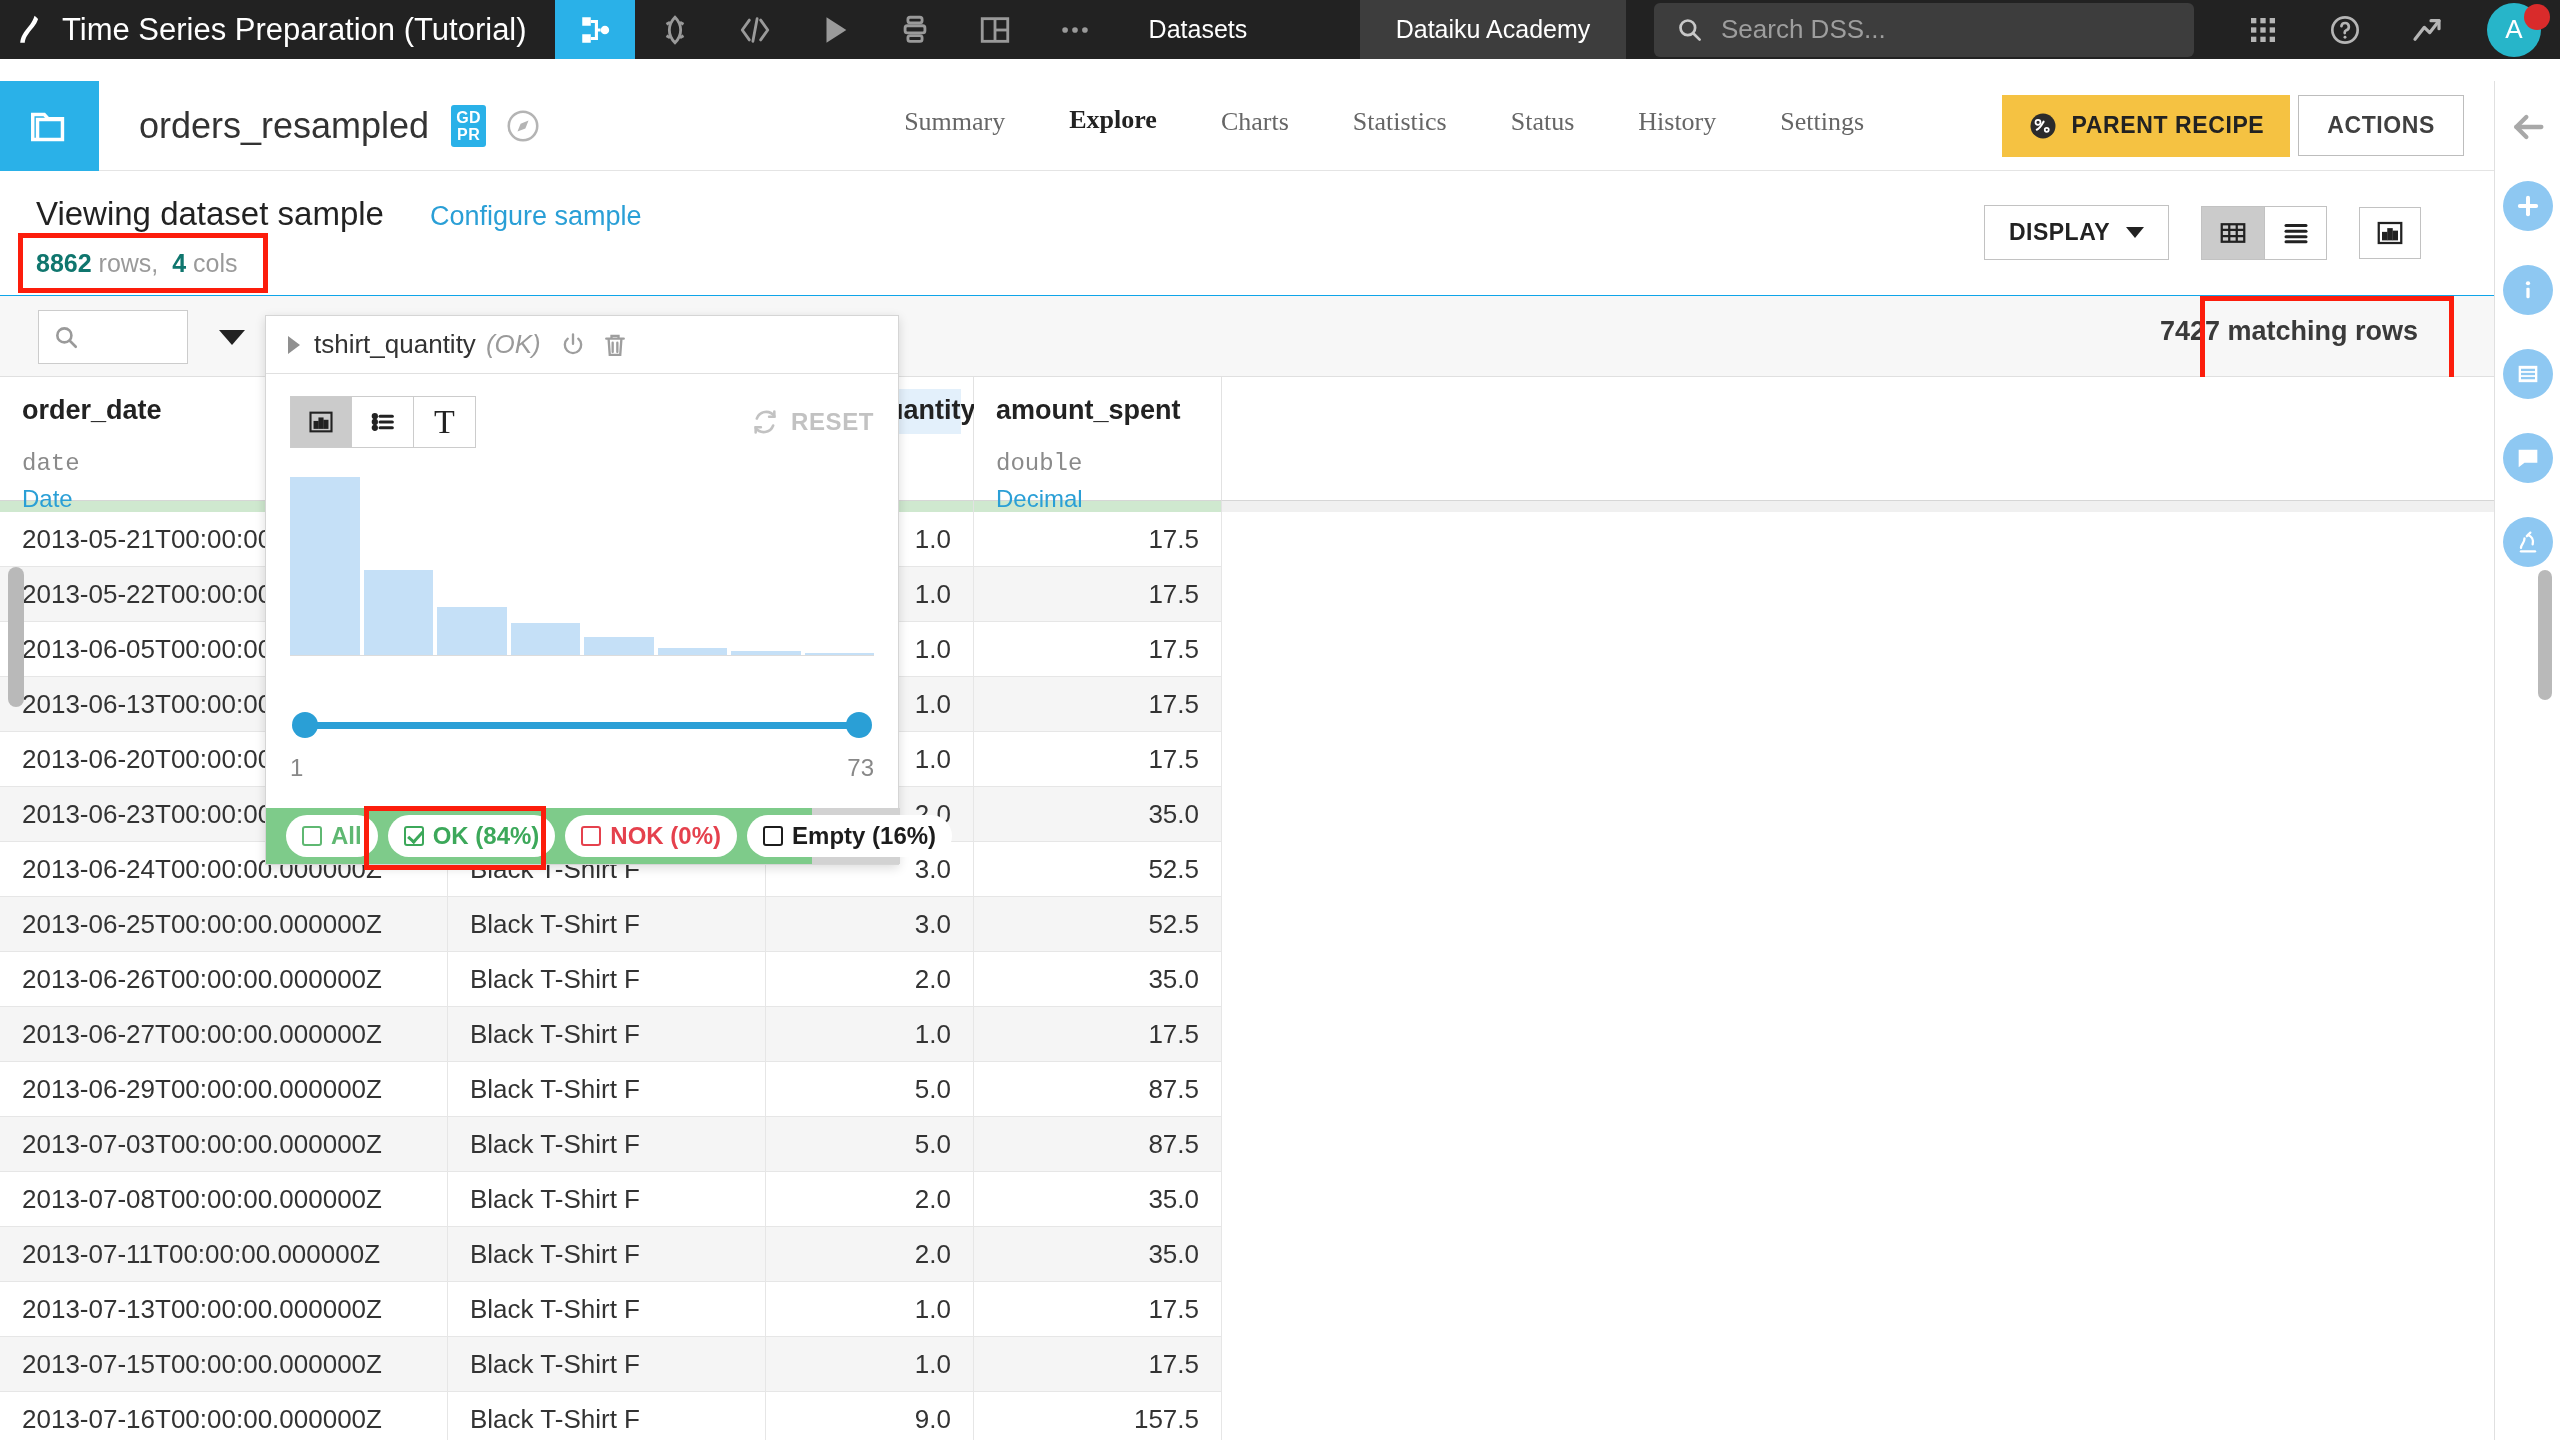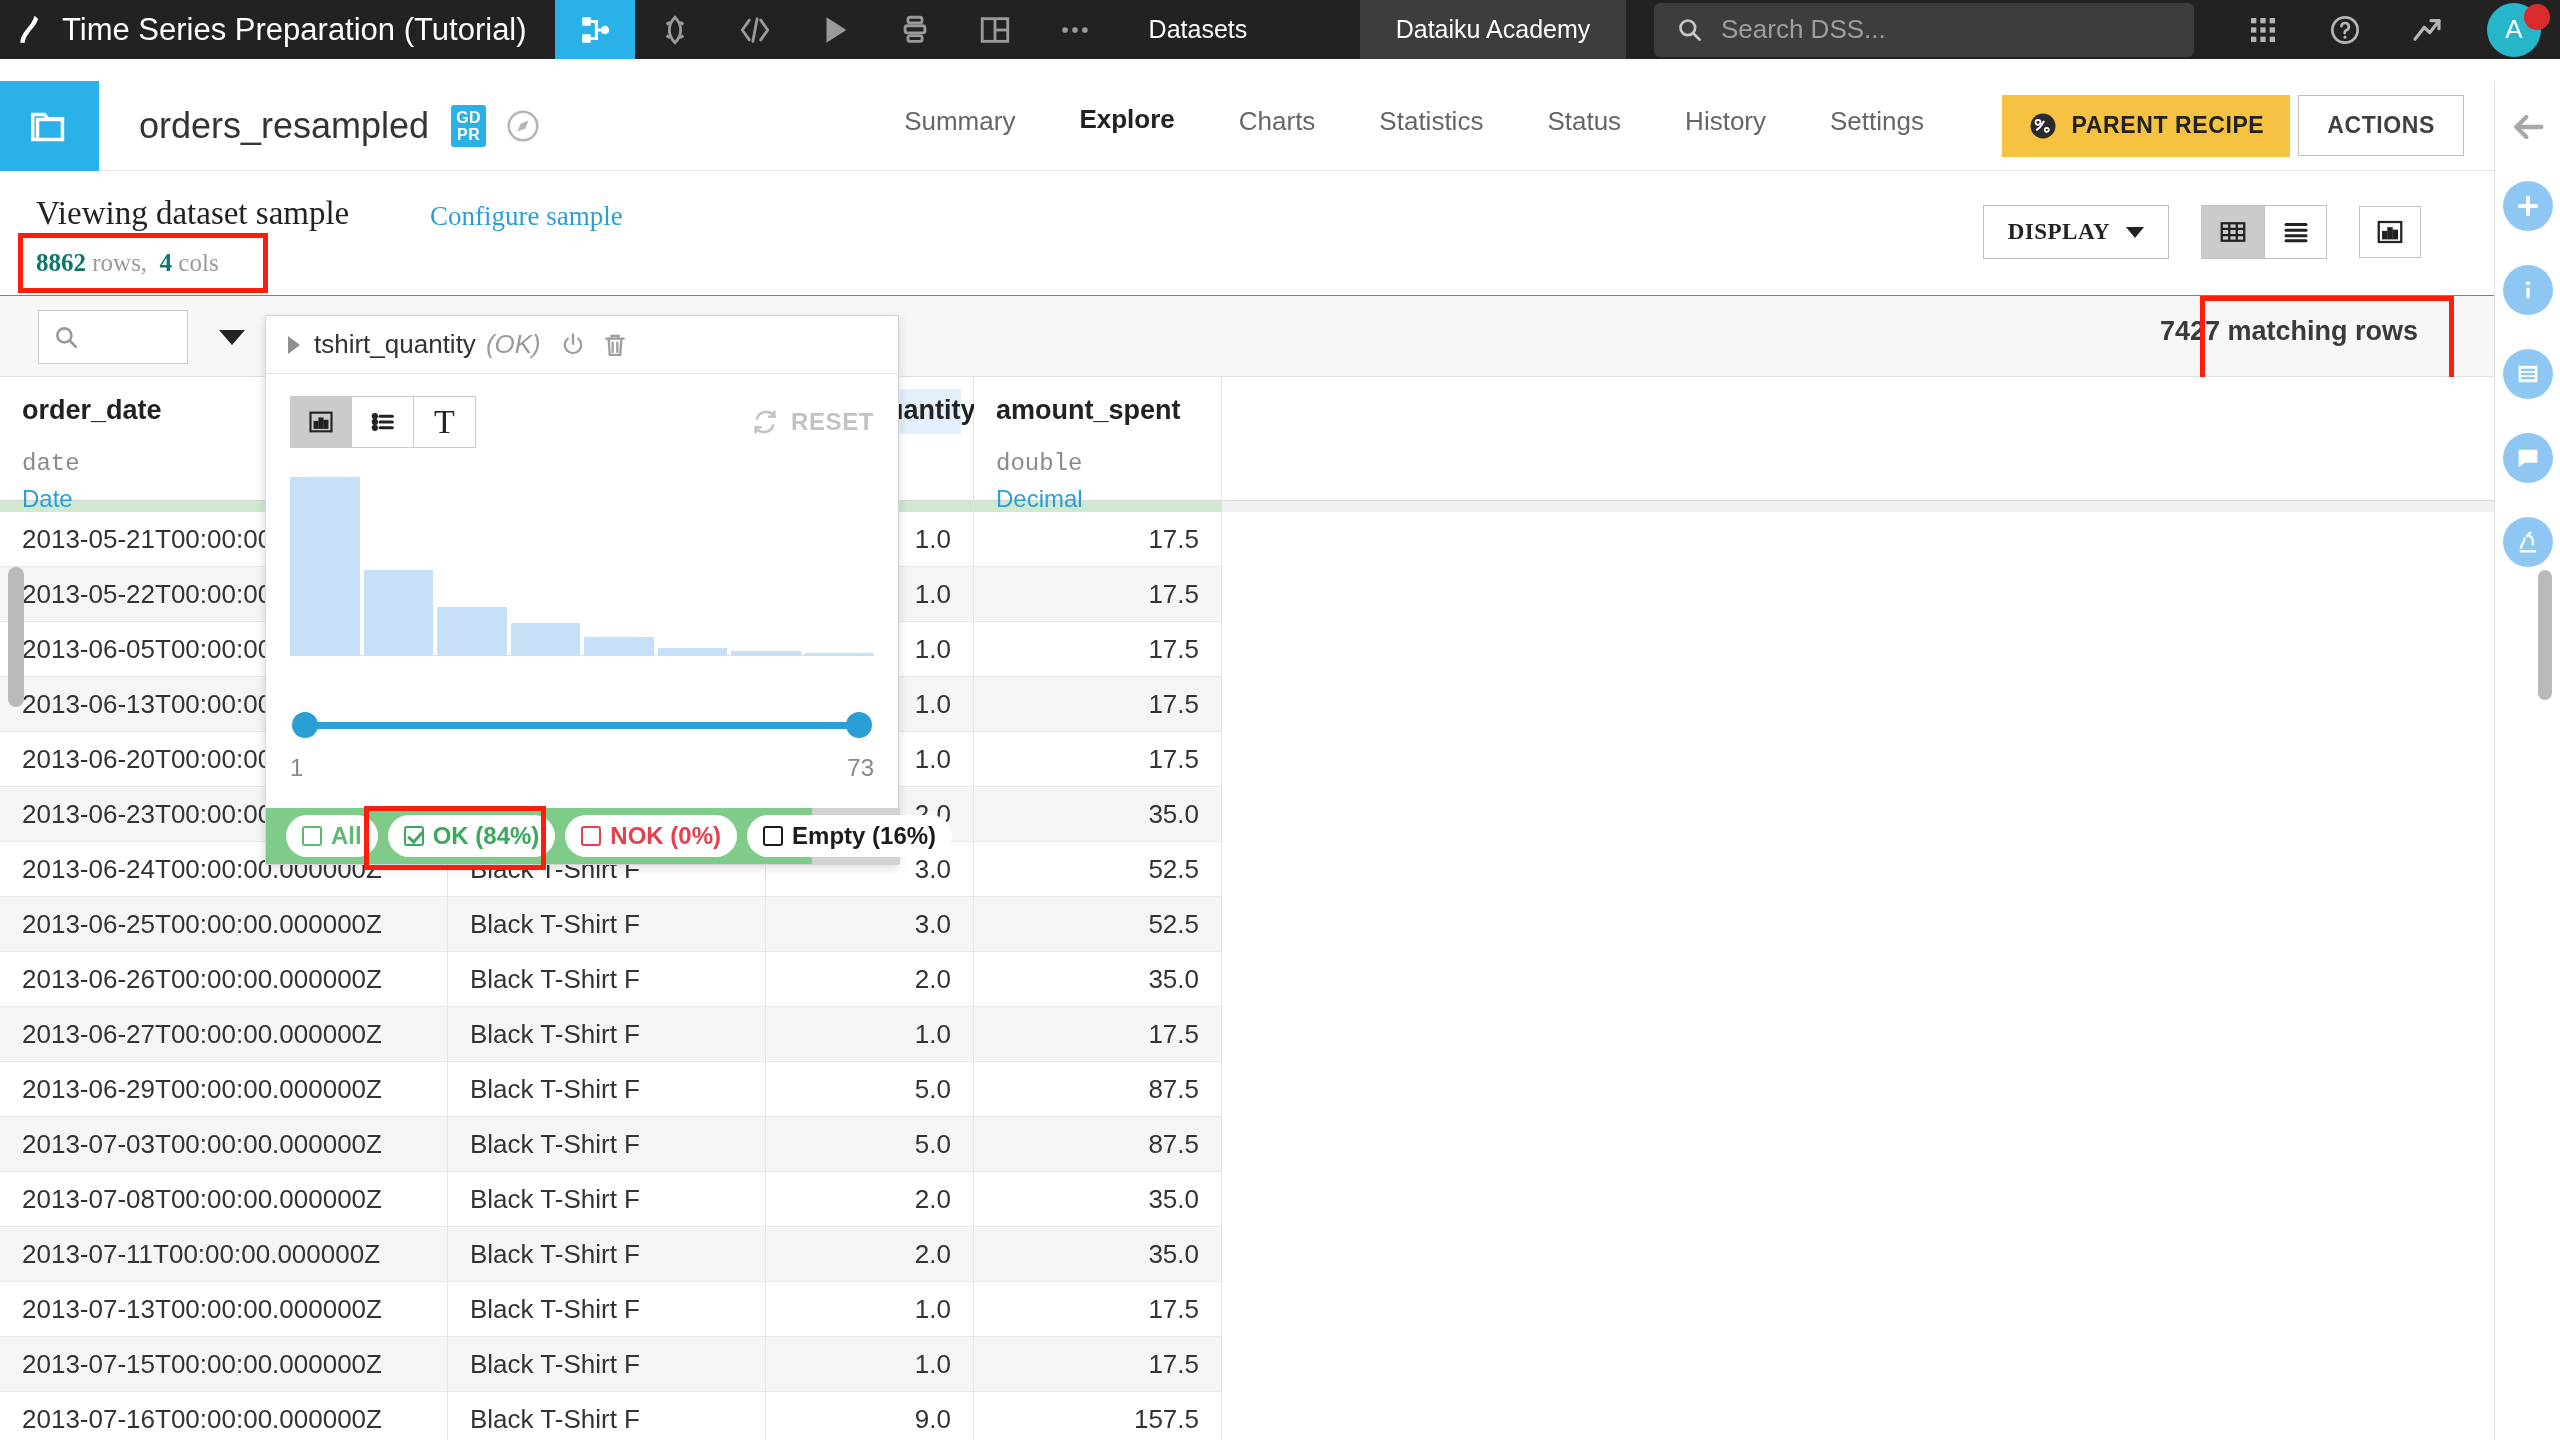--- a/index.html
+++ b/index.html
@@ -84,20 +84,21 @@
     font-size: 16px; font-weight: bold; line-height: 17px;
     padding: 4px 5px; border-radius: 3px; text-align: center;
     letter-spacing: 0.5px;
   }
   .compass-badge { margin-left: 18px; color: #b4b4b4; display: flex; }
   .compass-badge svg { width: 38px; height: 38px; }
   .ds-tabs { display: flex; align-items: center; margin-left: 330px; gap: 0; }
   .ds-tab {
     font-size: 26px; color: #666666; padding: 30px 32px 38px 32px;
     white-space: nowrap;
+    font-family: Liberation Serif, serif;
   }
   .ds-tab.active {
     color: #222222; font-weight: bold; border-bottom: 4px solid #222222;
   }
   .ds-header-right {
     margin-left: auto; display: flex; align-items: center; gap: 8px;
     padding-right: 30px;
   }
   .btn-parent-recipe {
     background: #f5c242; color: #222222; font-size: 23px; font-weight: bold;
@@ -124,21 +125,20 @@
     width: 50px; height: 50px; border-radius: 50%; background: #8ec8f2;
     display: flex; align-items: center; justify-content: center;
     color: #ffffff;
   }
   .rail-btn svg { width: 28px; height: 28px; }
 
   
   .sample-bar {
     position: absolute; top: 171px; left: 0; width: 2494px; height: 124px;
     background: #ffffff;
-    font-family: Liberation Serif, serif;
   }
   .sample-title {
     position: absolute; left: 36px; top: 24px; font-size: 33px;
     color: #222222; white-space: nowrap;
   }
   .sample-configure {
     position: absolute; left: 430px; top: 30px; font-size: 27px;
     color: #2a9fd6; white-space: nowrap;
   }
   .sample-counts {

